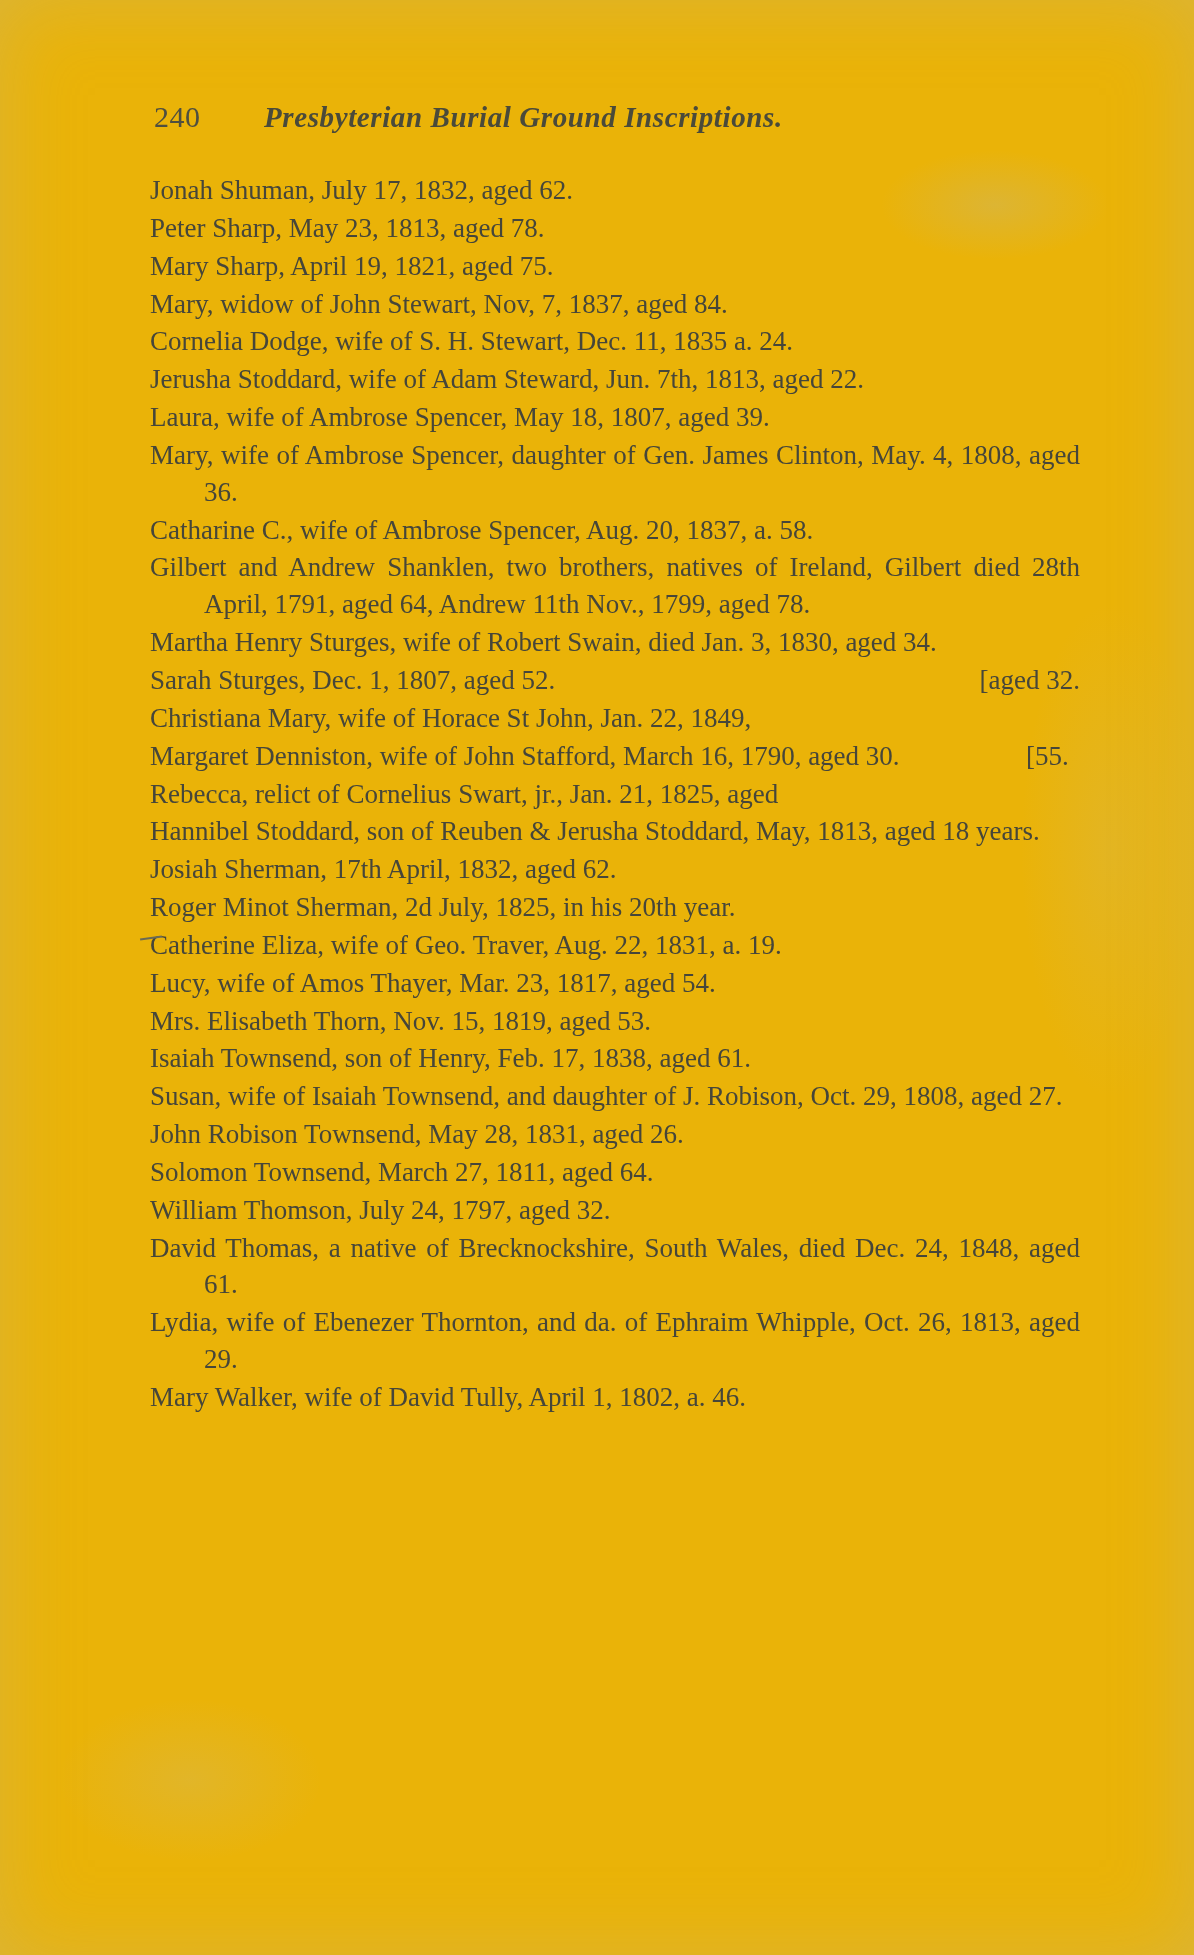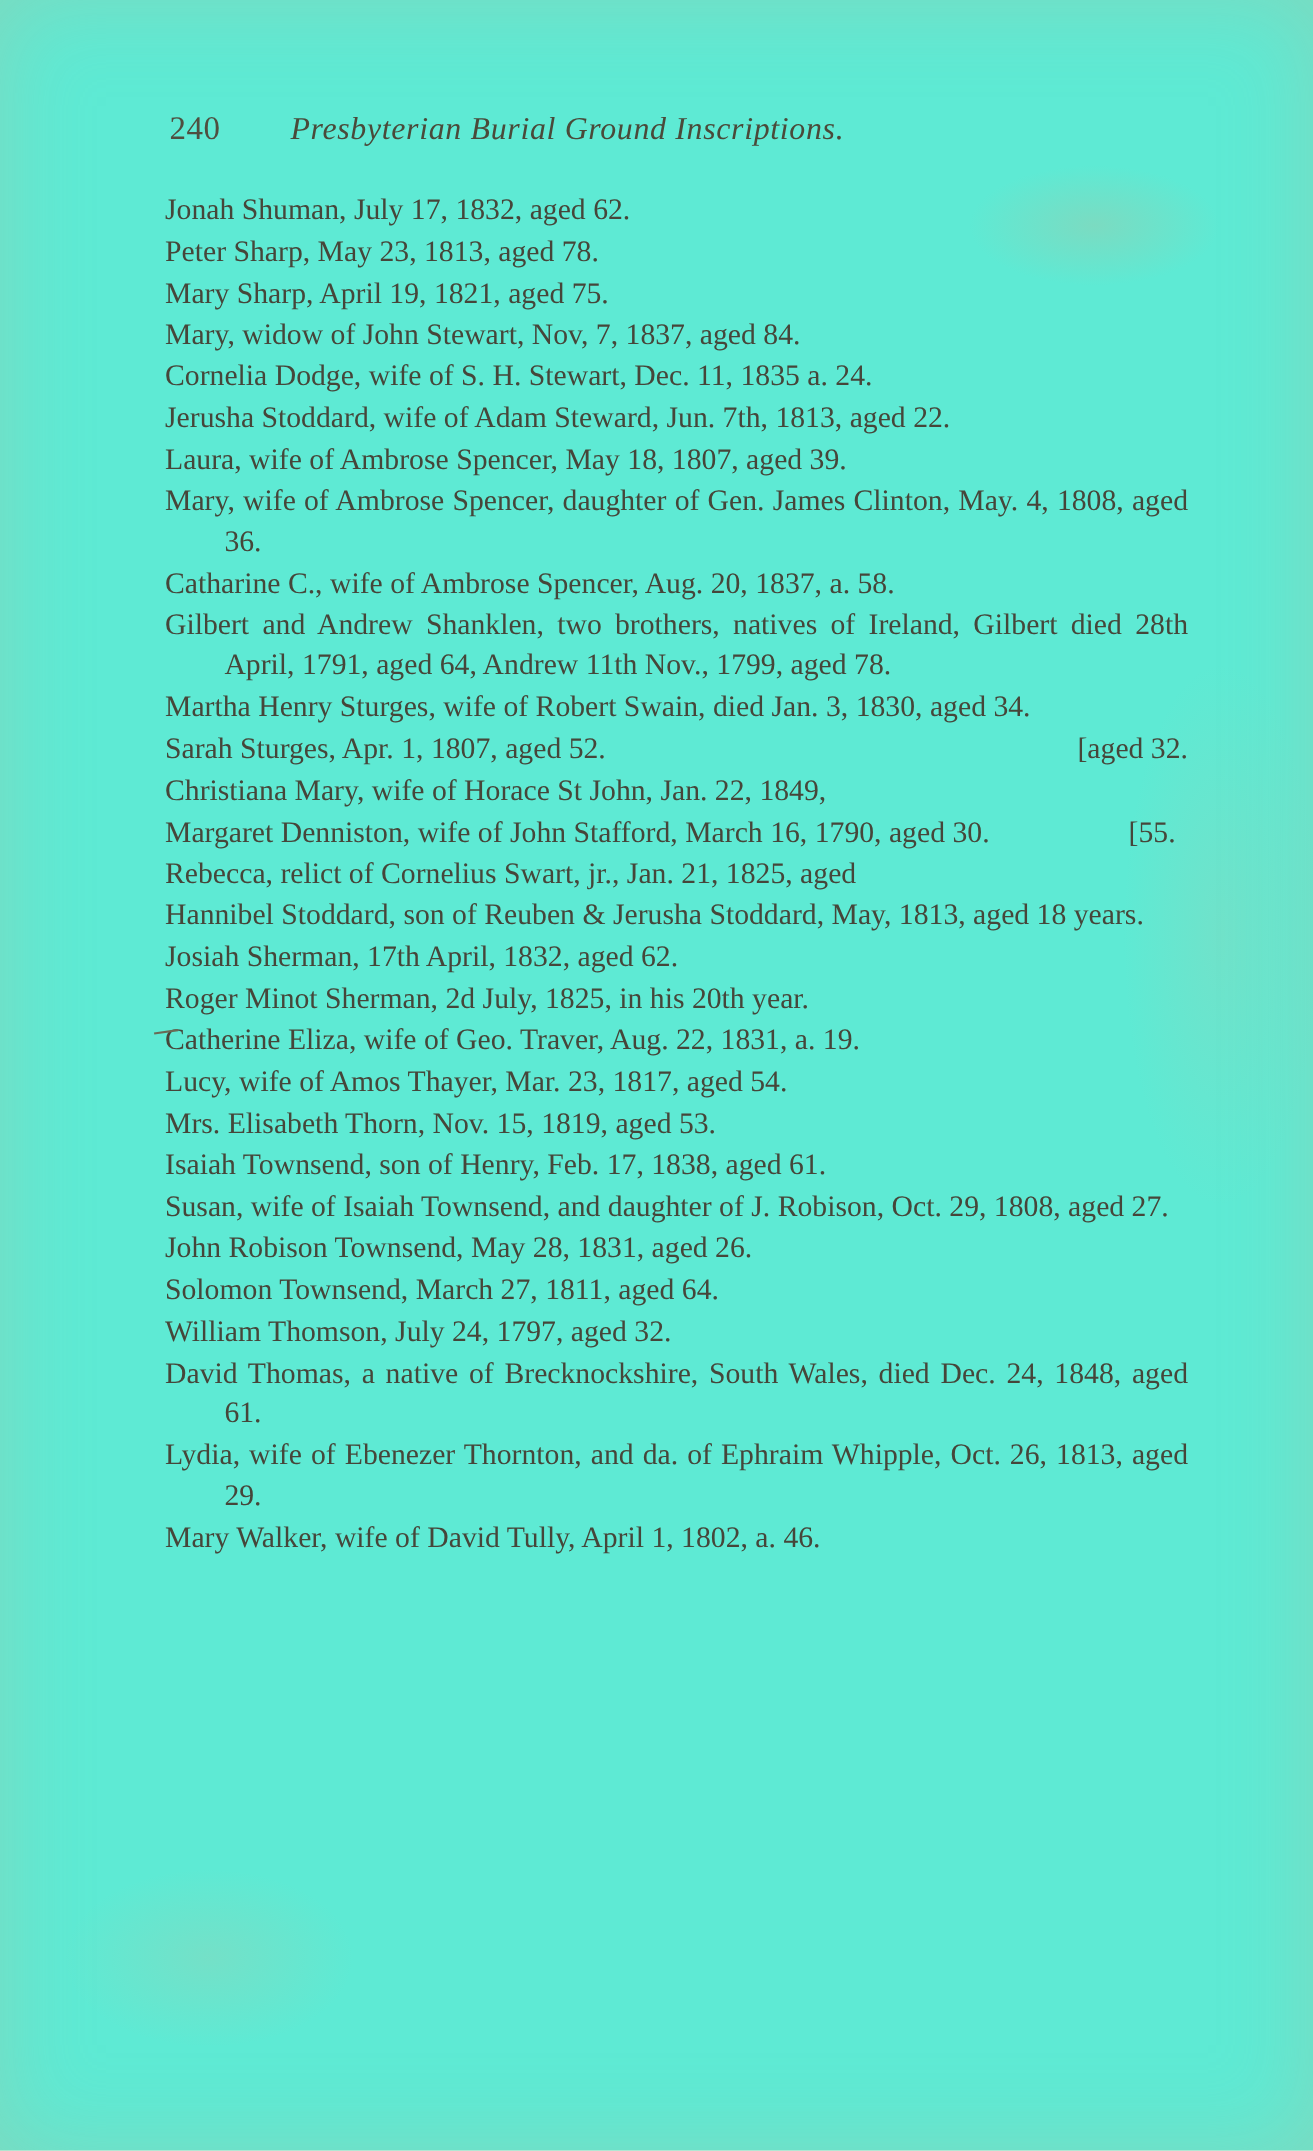--- a/index.html
+++ b/index.html
@@ -11,21 +11,21 @@
     width: 1194px;
     height: 1955px;
     overflow: hidden;
     font-family: "Liberation Serif", serif;
     color: #4a4a3c;
   }
   .page {
     position: relative;
     width: 1194px;
     height: 1955px;
-    background: #5eead4;
+    background: #eab308;
   }
   .page-inner {
     position: absolute;
     left: 150px;
     top: 100px;
     width: 930px;
   }
   .header {
     display: flex;
     align-items: baseline;
@@ -34,21 +34,21 @@
   }
   .folio {
     font-size: 30px;
     letter-spacing: 0.5px;
     color: #4f4f40;
     width: 110px;
   }
   .running-title {
     font-size: 29px;
     font-style: italic;
-    font-weight: normal;
+    font-weight: bold;
     letter-spacing: 0.6px;
     color: #4a4a3a;
   }
   .entries {
     font-size: 27px;
     line-height: 1.365;
     color: #46463a;
   }
   .entry {
     margin: 0 0 1px 0;
@@ -115,21 +115,21 @@
       <p class="entry">Mary, widow of John Stewart, Nov, 7, 1837, aged 84.</p>
       <p class="entry">Cornelia Dodge, wife of S. H. Stewart, Dec. 11, 1835 a. 24.</p>
       <p class="entry just">Jerusha Stoddard, wife of Adam Steward, Jun. 7th, 1813, aged 22.</p>
       <p class="entry">Laura, wife of Ambrose Spencer, May 18, 1807, aged 39.</p>
       <p class="entry just">Mary, wife of Ambrose Spencer, daughter of Gen. James Clinton, May. 4, 1808, aged 36.</p>
       <p class="entry">Catharine C., wife of Ambrose Spencer, Aug. 20, 1837, a. 58.</p>
       <p class="entry just">Gilbert and Andrew Shanklen, two brothers, natives of Ireland, Gilbert died 28th April, 1791, aged 64, Andrew 11th Nov., 1799, aged 78.</p>
       <p class="entry just">Martha Henry Sturges, wife of Robert Swain, died Jan. 3, 1830, aged 34.</p>
       <p class="entry">
         <span class="bracketed">[aged 32.</span>
-        <span>Sarah Sturges, Apr. 1, 1807, aged 52.</span>
+        <span>Sarah Sturges, Dec. 1, 1807, aged 52.</span>
       </p>
       <p class="entry just">Christiana Mary, wife of Horace St John, Jan. 22, 1849,</p>
       <p class="entry just">
         <span class="bracketed">[55.</span>
         <span>Margaret Denniston, wife of John Stafford, March 16, 1790, aged 30.</span>
       </p>
       <p class="entry just">Rebecca, relict of Cornelius Swart, jr., Jan. 21, 1825, aged</p>
       <p class="entry just">Hannibel Stoddard, son of Reuben &amp; Jerusha Stoddard, May, 1813, aged 18 years.</p>
       <p class="entry">Josiah Sherman, 17th April, 1832, aged 62.</p>
       <p class="entry">Roger Minot Sherman, 2d July, 1825, in his 20th year.</p>

